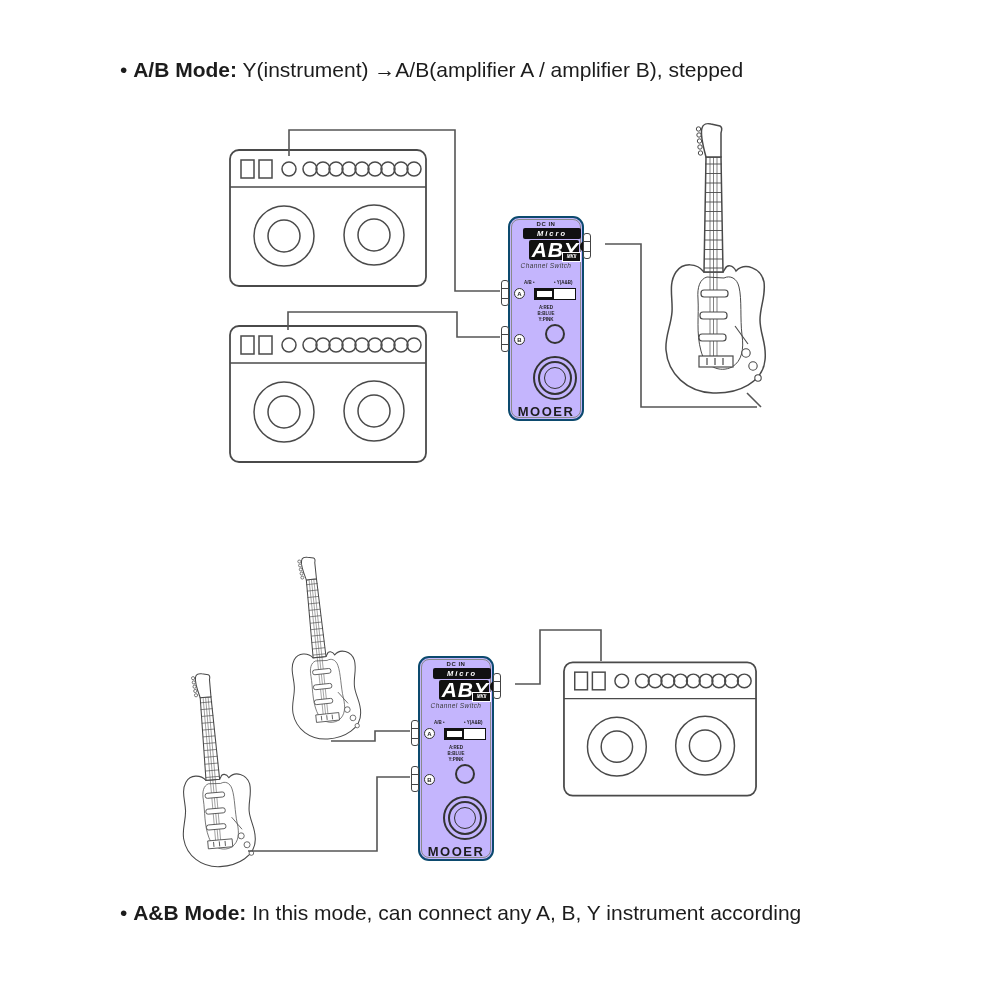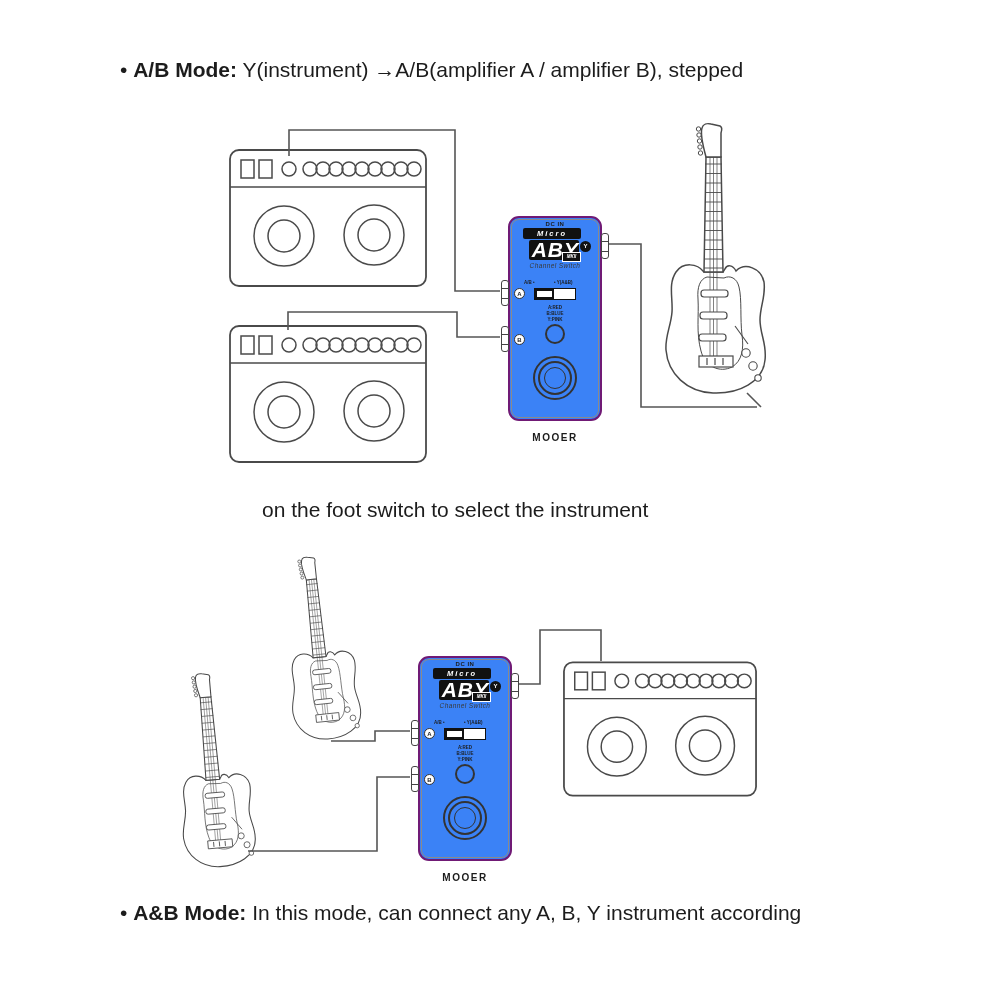--- a/index.html
+++ b/index.html
@@ -8,21 +8,21 @@
   .layer{position:absolute;left:0;top:0;}
 
   
   .tblock{position:absolute;font-size:21px;line-height:30px;color:#1c1c1c;}
   #t1{left:120px;top:55px;width:740px;padding-left:142px;text-indent:-142px;}
   #t3{left:120px;top:898px;width:790px;padding-left:155px;text-indent:-155px;}
   #t2{left:262px;top:495px;width:610px;}
   .lead{font-weight:bold;}
 
   
-  .pedal{position:absolute;width:94px;height:205px;background:#3b82f6;border:2px solid #701a75;
+  .pedal{position:absolute;width:76px;height:205px;background:#c4b5fd;border:2px solid #0c4a6e;
          border-radius:11px;box-sizing:border-box;z-index:3;}
   .pedal::before{content:"";position:absolute;inset:1px;border:1px solid #8a8a8a;border-radius:8px;}
   .pedal > div, .pedal > span{position:absolute;}
   .p-dcin{top:3px;left:0;width:100%;text-align:center;font-size:6px;font-weight:bold;letter-spacing:.5px;}
   .p-micro{top:10px;left:13px;width:58px;height:11px;background:#111;color:#fff;font-size:7.5px;
            font-weight:bold;font-style:italic;letter-spacing:2px;text-align:center;line-height:11px;border-radius:2px;}
   .p-aby{top:22px;left:19px;width:50px;height:20px;background:#111;border-radius:2px;
          color:#fff;font-size:21px;font-weight:bold;font-style:italic;text-align:right;line-height:20px;letter-spacing:1px;}
   .p-mkii{top:34px;left:52px;width:17px;height:8px;background:#111;color:#fff;font-size:4.5px;
           font-style:italic;font-weight:bold;text-align:center;line-height:8px;border:1px solid #fff;}
@@ -31,21 +31,21 @@
   .p-sub{top:44px;left:0;width:100%;text-align:center;font-size:6.5px;font-style:italic;color:#3a3a3a;letter-spacing:.4px;}
   .p-mode-a{top:62px;left:14px;font-size:4.5px;font-weight:bold;}
   .p-mode-y{top:62px;left:44px;font-size:4.5px;font-weight:bold;}
   .p-slider{top:70px;left:24px;width:42px;height:12px;border:1.5px solid #111;box-sizing:border-box;background:#fff;}
   .p-knob{position:absolute;left:0;top:0;width:19px;height:100%;border:2px solid #111;box-sizing:border-box;background:#fff;}
   .p-legend{top:87px;left:0;width:100%;text-align:center;font-size:4.5px;font-weight:bold;line-height:6px;}
   .p-led{top:106px;left:35px;width:20px;height:20px;border:2px solid #333;border-radius:50%;box-sizing:border-box;}
   .p-foot{top:138px;left:23px;width:44px;height:44px;border:2px solid #333;border-radius:50%;box-sizing:border-box;}
   .p-foot::before{content:"";position:absolute;inset:3px;border:2px solid #333;border-radius:50%;}
   .p-foot::after{content:"";position:absolute;inset:9px;border:1.5px solid #333;border-radius:50%;}
-  .p-brand{top:186px;left:0;width:100%;text-align:center;font-size:10px;font-weight:bold;letter-spacing:1.5px;margin-top:28px;}
+  .p-brand{top:186px;left:0;width:100%;text-align:center;font-size:13px;font-weight:bold;letter-spacing:1.5px;}
   .jack{position:absolute;width:8px;height:26px;background:#fff;border:1.5px solid #444;border-radius:3px;box-sizing:border-box;}
   .jack::after{content:"";position:absolute;left:-1px;right:-1px;top:7px;height:9px;
                border-top:1.3px solid #444;border-bottom:1.3px solid #444;}
   .jack-l{left:-9px;}
   .jack-r{right:-9px;}
   .jlabel{width:11px;height:11px;border:1px solid #333;border-radius:50%;font-size:6px;font-weight:bold;
           text-align:center;line-height:11px;left:4px;box-sizing:border-box;background:#fff;}
 </style>
 </head>
 <body>
@@ -160,21 +160,20 @@
     </g>
   </svg>
 
   <div class="tblock" id="t1">
     <span>•</span>
     <b class="lead">A/B Mode:</b>
     <span>Y(instrument) →A/B(amplifier A / amplifier B), stepped</span><br>
   </div>
 
   <div class="tblock" id="t2">
-    <div>on the foot switch to select the instrument</div>
   </div>
 
   <div class="tblock" id="t3">
     <span>•</span>
     <b class="lead">A&amp;B Mode:</b>
     <span>In this mode, can connect any A, B, Y instrument according</span><br>
   </div>
 
   <div class="pedal" style="left:508px;top:216px;">
     <div class="p-dcin">DC IN</div>

